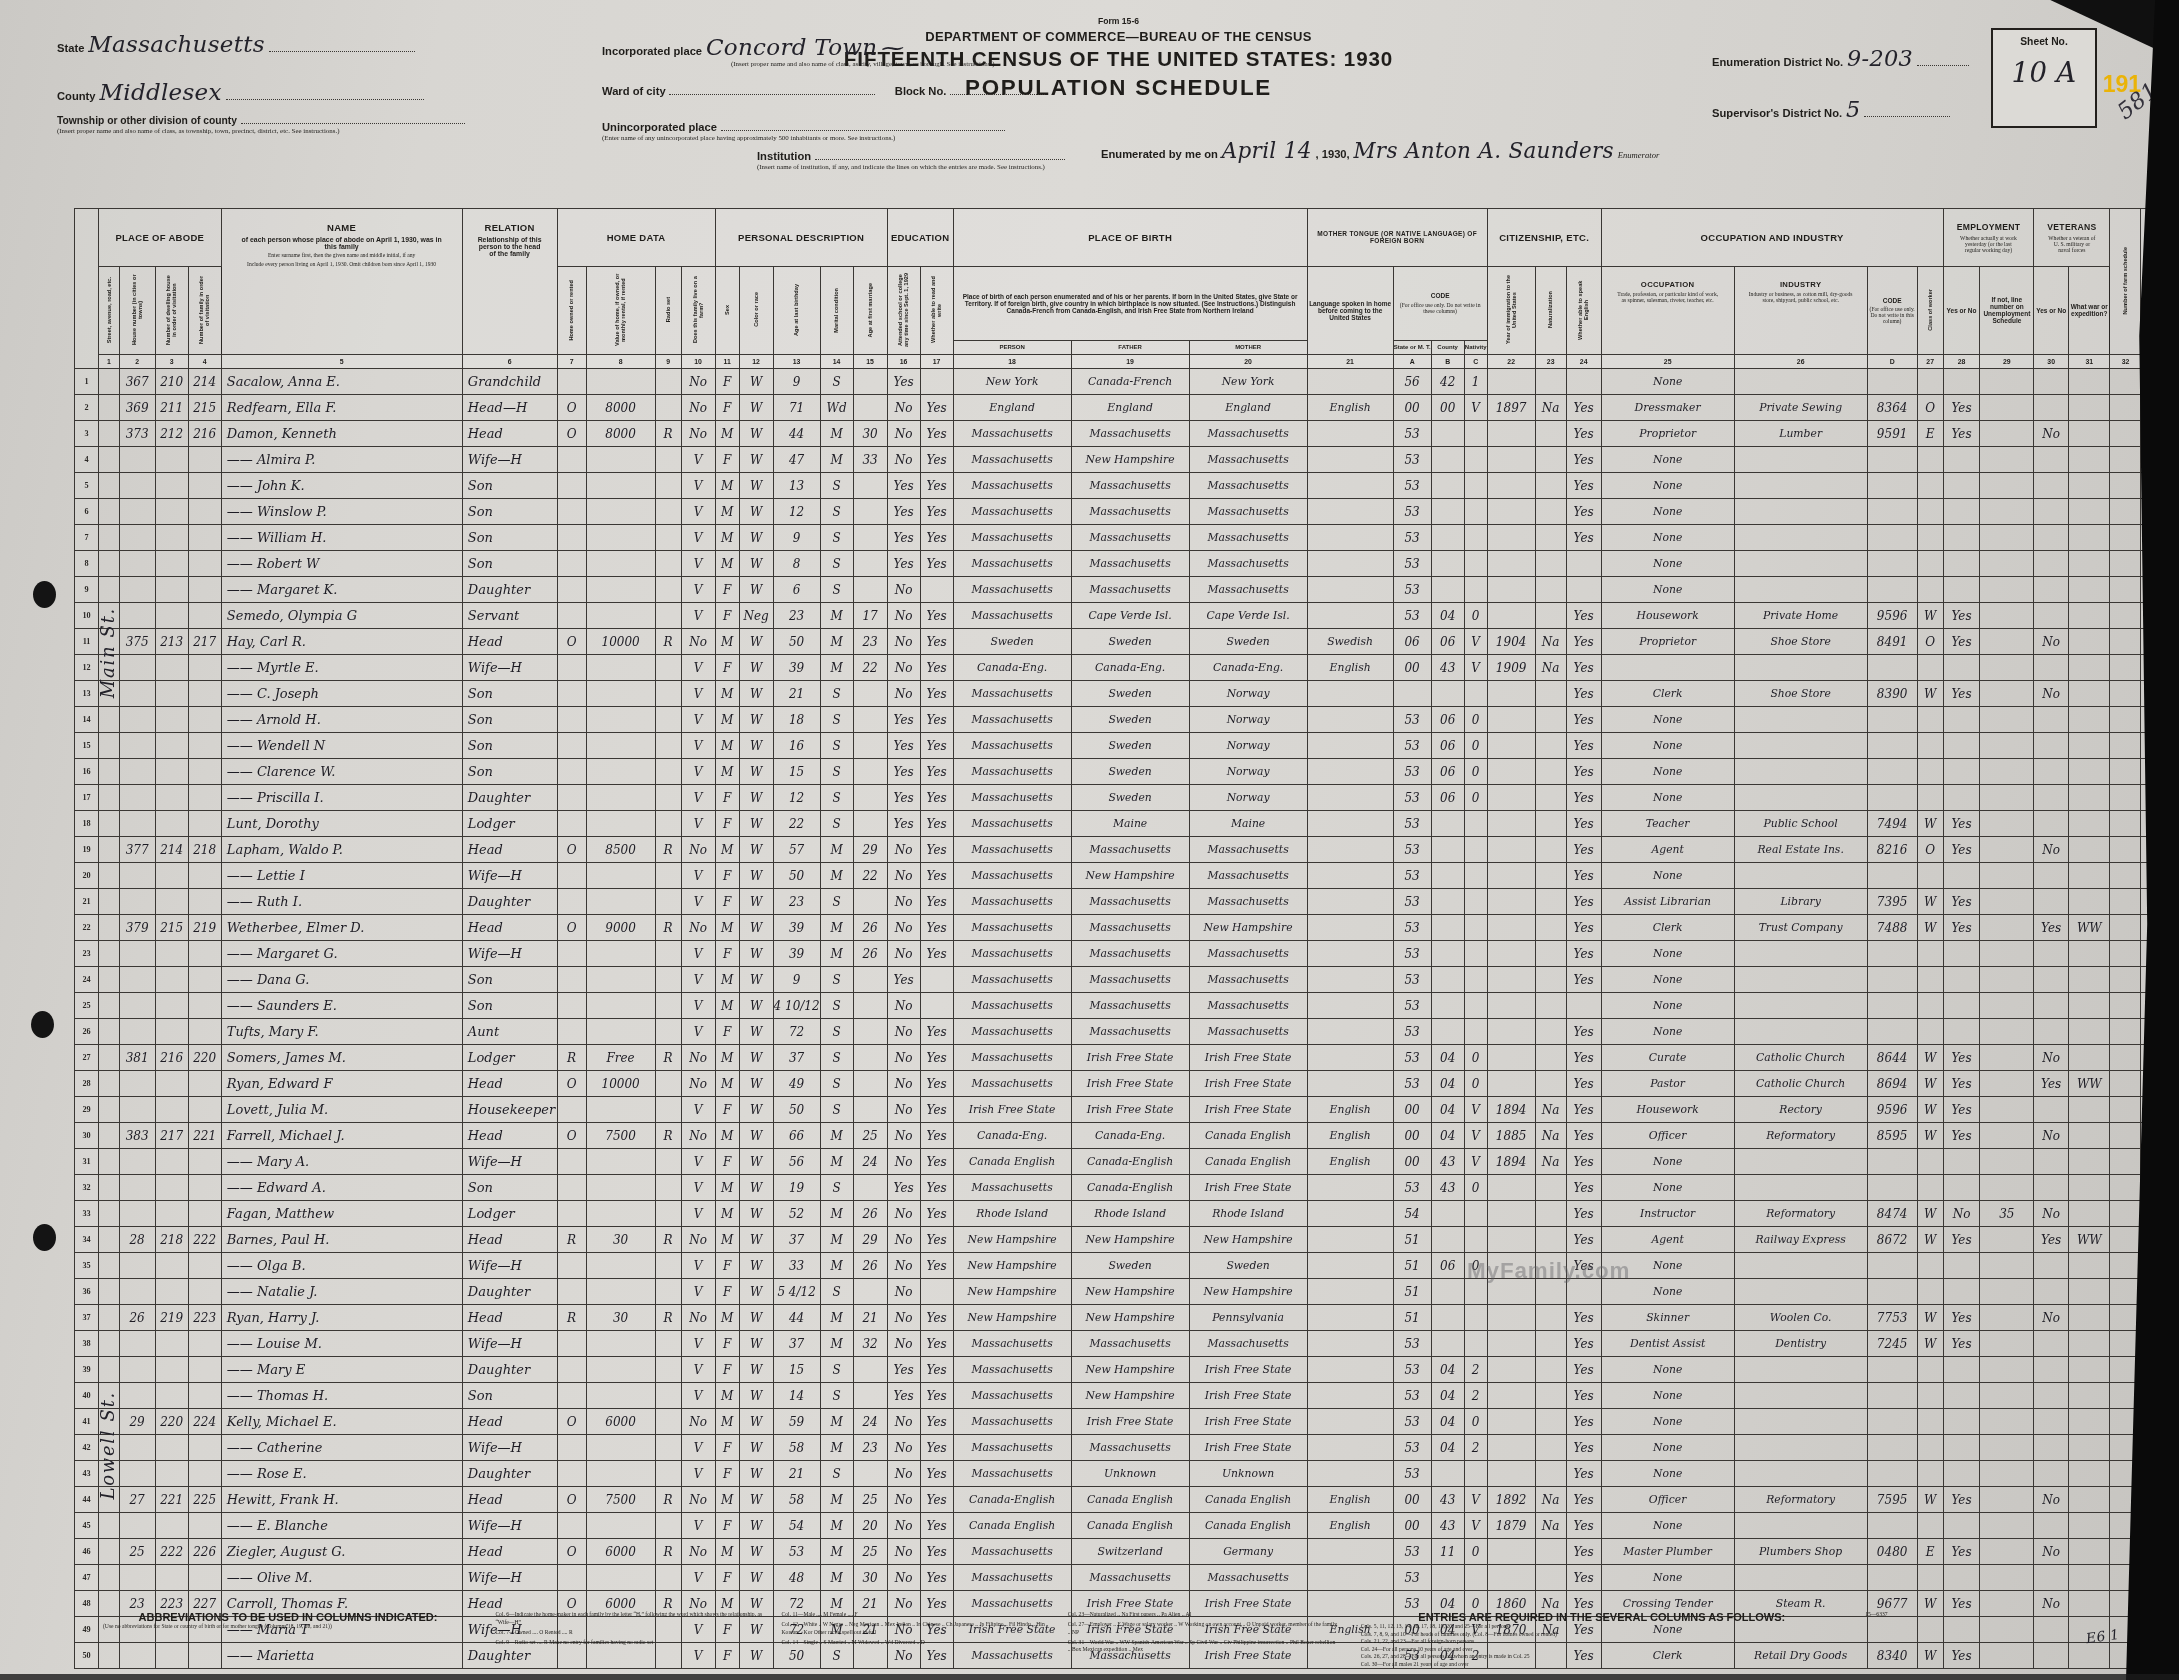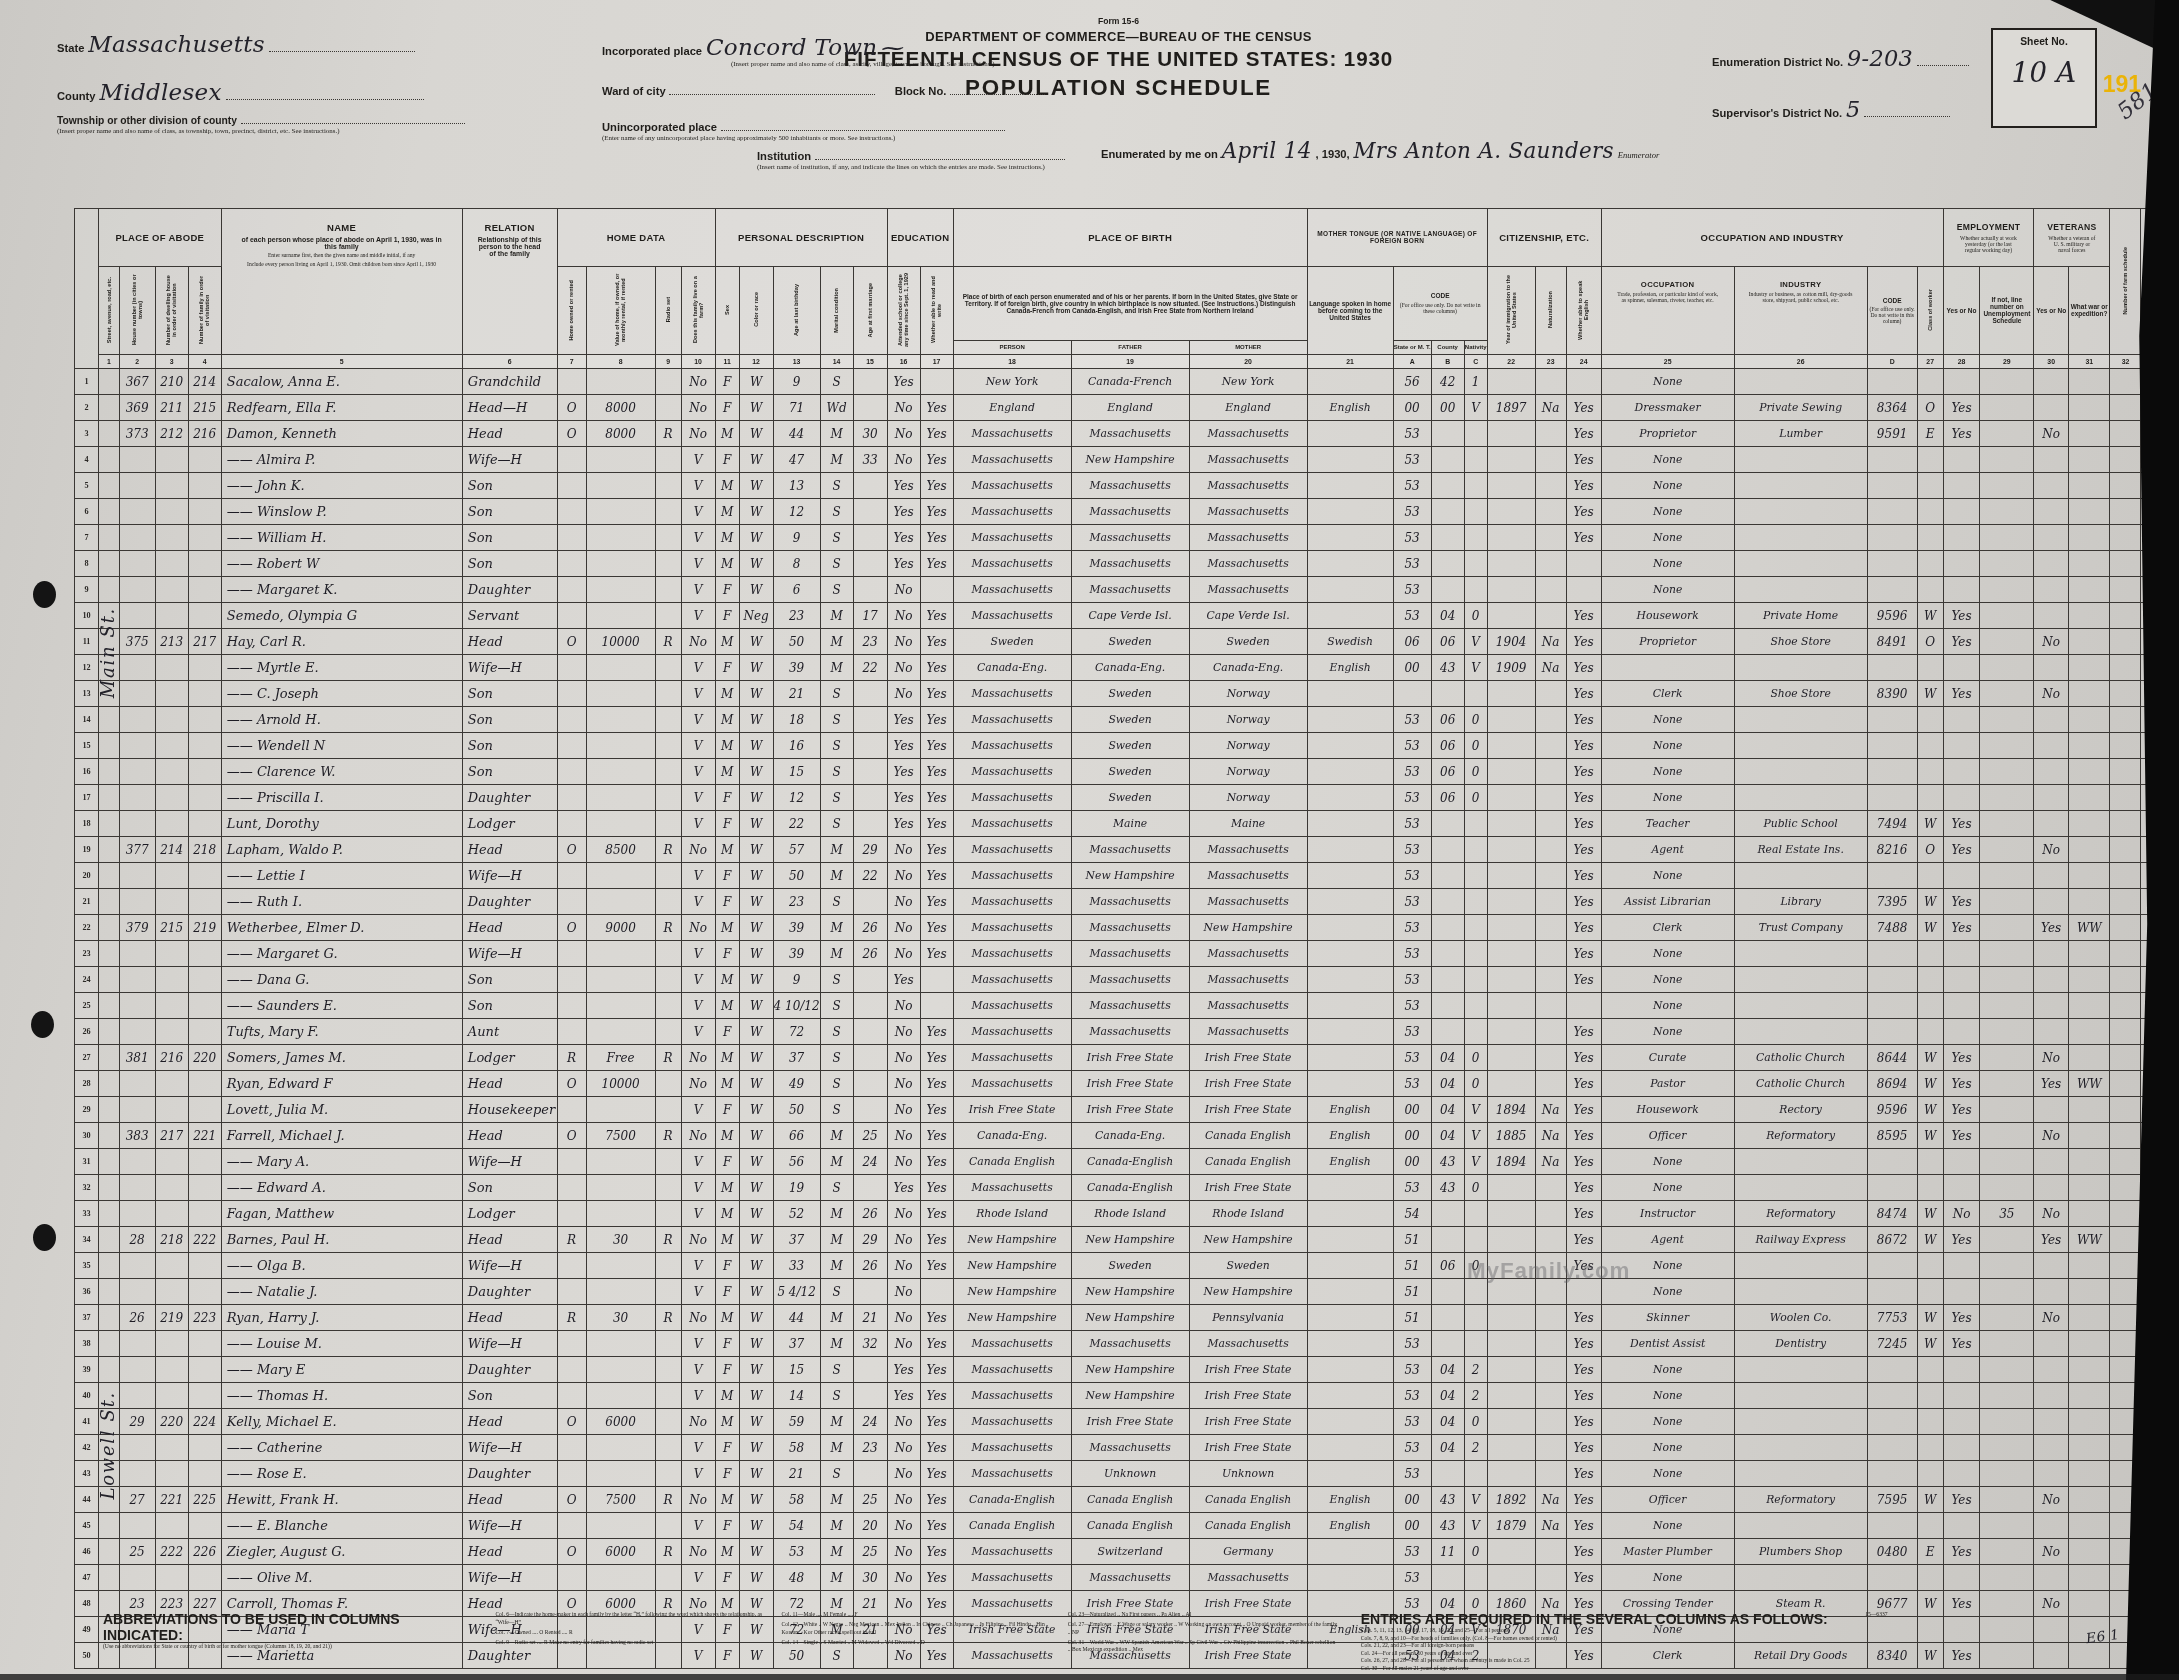--- a/index.html
+++ b/index.html
@@ -44,21 +44,21 @@
   .numrow th{font-size:6.9px;font-weight:bold;height:13px;background:rgba(255,255,255,.2);}
   tbody td{height:25px;text-align:center;vertical-align:middle;}
   tbody td.hwc{font-family:"DejaVu Serif",serif;font-style:italic;color:#1d1c24;font-size:12px;}
   tbody td.name{text-align:left;padding-left:5.2px;font-size:13px;}
   tbody td.bp{font-size:10.8px;}
   tbody td.lnc{font-family:"Liberation Serif",serif;font-style:normal;font-size:8.2px;font-weight:bold;color:#2b2926;background:rgba(255,255,255,.10);}
   .street-overlay{position:absolute;text-align:center;color:#23222a;}
   .street-overlay span{writing-mode:vertical-rl;transform:rotate(180deg);font-family:"DejaVu Serif",serif;font-style:italic;font-size:18px;letter-spacing:1.7px;}
   
   #legend{position:absolute;left:103px;top:1611px;width:2005px;display:flex;gap:22.4px;font-family:"Liberation Serif",serif;}
-  #legend .blk-title{font-weight:bold;font-size:14px;font-family:"Liberation Sans",sans-serif;}
+  #legend .blk-title{font-weight:bold;font-size:11px;font-family:"Liberation Sans",sans-serif;text-align:center;}
   #legend .tiny{font-size:5.6px;line-height:1.35;white-space:normal;}
   .lg-items{column-count:3;column-gap:15.5px;width:843px;}
   .watermark{position:absolute;left:1467px;top:1258px;font-size:22.4px;color:rgba(90,90,95,.4);font-family:"Liberation Sans",sans-serif;font-weight:bold;letter-spacing:0.9px;}
   .corner-note{position:absolute;right:60px;top:1628px;font-size:13.8px;transform:rotate(-8deg);}
 </style>
 </head>
 <body>
 
 <div class="paper"></div>
 

